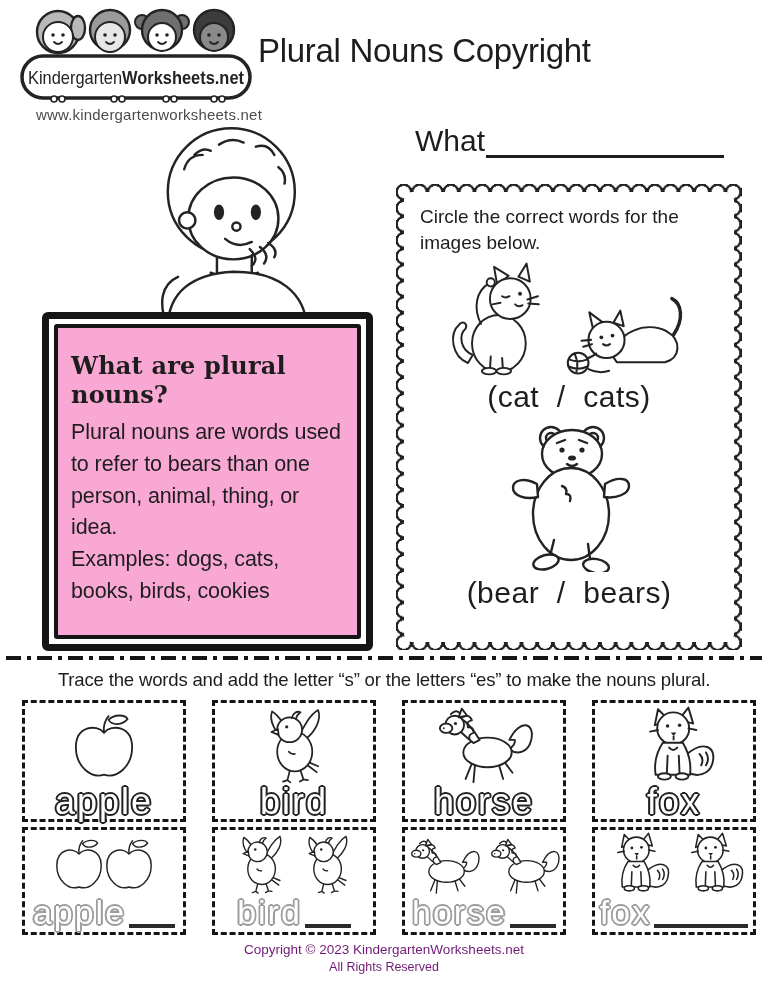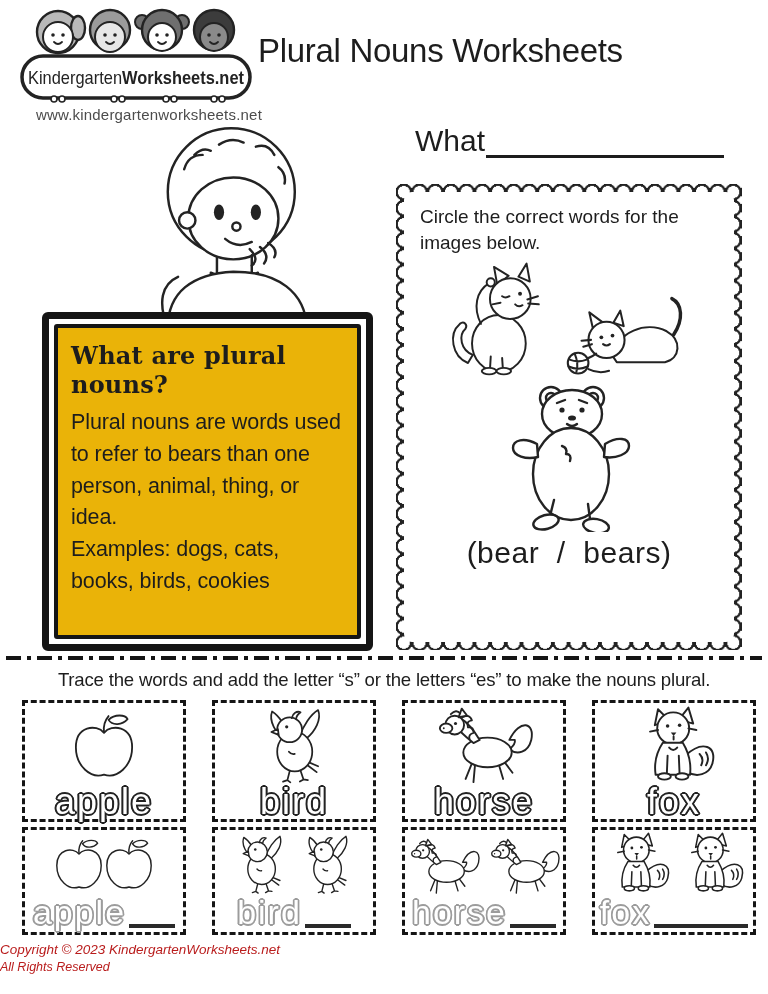--- a/index.html
+++ b/index.html
@@ -18,21 +18,21 @@
   .name-row{left:415px;top:124px;width:332px;height:38px;}
   .name-label{font-size:30px;}
   .name-line{display:inline-block;width:238px;border-bottom:3px solid #1d1d1d;height:28px;margin-left:1px;vertical-align:bottom;}
 
   
   .boy{left:96px;top:118px;width:246px;height:210px;z-index:1;}
 
   
   .info-box{left:42px;top:312px;width:331px;height:339px;border:7px solid #151515;border-radius:6px;
     padding:5px;background:#fff;z-index:2;box-sizing:border-box;}
-  .info-box-inner{border:4px solid #151515;border-radius:3px;height:100%;box-sizing:border-box;padding:13px 13px 6px;background:#eab308;}
+  .info-box-inner{border:4px solid #151515;border-radius:3px;height:100%;box-sizing:border-box;padding:23px 13px 6px;background:#f9a8d4;}
   .info-heading{font-family:"DejaVu Serif", serif;font-weight:700;font-size:24px;margin:0 0 8px;letter-spacing:.2px;}
   .info-text,.info-examples{font-size:21.5px;line-height:1.48;margin:0;letter-spacing:-.1px;}
 
   
   .scallop-box{left:396px;top:184px;width:346px;height:466px;z-index:1;}
   .scallop-box::before{content:"";position:absolute;inset:0;
     background-image:radial-gradient(circle,#fff 52%,#222 55% 74%,transparent 77%);
     background-size:15.7px 16.1px;}
   .scallop-box::after{content:"";position:absolute;inset:8px;background:#fff;border-radius:8px;}
   .scallop-content{position:relative;z-index:1;height:100%;box-sizing:border-box;padding:20px 20px 0;text-align:center;}
@@ -57,21 +57,21 @@
   .card.double{height:108px;display:flex;flex-direction:column;align-items:center;}
   .pair{display:flex;justify-content:center;align-items:flex-end;gap:2px;height:62px;padding-top:4px;}
   .trace-row{display:flex;align-items:flex-end;justify-content:center;margin-top:0;}
   .trace{font-size:34px;line-height:.95;letter-spacing:2px;color:#fff;
     text-shadow:1.8px 0 #9c9c9c,-1.8px 0 #9c9c9c,0 1.8px #9c9c9c,0 -1.8px #9c9c9c,
       1.3px 1.3px #9c9c9c,-1.3px 1.3px #9c9c9c,1.3px -1.3px #9c9c9c,-1.3px -1.3px #9c9c9c;}
   .blank{display:inline-block;width:46px;border-bottom:4px solid #2a2a2a;height:8px;margin-left:3px;}
   .blank.wide{width:94px;}
 
   
-  .footer{left:0;top:941px;width:768px;color:#b91c1c;line-height:1.3;font-style:italic;}
+  .footer{left:0;top:941px;width:768px;text-align:center;color:#701a75;line-height:1.3;}
   .footer-line1{font-size:13.5px;}
   .footer-line2{font-size:12.5px;}
 
   svg{display:block;}
   .line-art{stroke:#232323;stroke-width:2.4;fill:#fff;stroke-linecap:round;stroke-linejoin:round;}
 </style>
 </head>
 <body>
 
 <svg width="0" height="0" style="position:absolute" aria-hidden="true">
@@ -216,21 +216,21 @@
       <circle cx="104" cy="93" r="3"></circle>
     <circle cx="148" cy="93" r="3"></circle>
       <circle cx="156" cy="93" r="3"></circle>
     <circle cx="196" cy="93" r="3"></circle>
       <circle cx="204" cy="93" r="3"></circle>
   </g>
   <text x="118" y="78" text-anchor="middle" font-size="19" fill="#232323" textLength="216" lengthAdjust="spacingAndGlyphs"><tspan>Kindergarten</tspan><tspan font-weight="bold">Worksheets.net</tspan></text>
 </svg>
 
 <div class="abs site-url">www.kindergartenworksheets.net</div>
-<h1 class="abs page-title" style="margin:0">Plural Nouns Worksheets</h1>
+<h1 class="abs page-title" style="margin:0">Plural Nouns Copyright</h1>
 
 <div class="abs name-row">
   <span class="name-label">What</span><span class="name-line"></span>
 </div>
 
 <svg class="abs boy" viewBox="0 0 240 205">
   <use href="#g-boy"></use>
 </svg>
 
 <div class="abs info-box">
@@ -245,20 +245,21 @@
   <div class="scallop-content">
     <p class="circle-instruction">Circle the correct words for the images below.</p>
     <div class="cats-row">
       <svg width="116" height="114" viewBox="0 0 120 140">
           <use href="#g-cat1"></use>
         </svg>
       <svg width="148" height="86" viewBox="0 0 150 100">
           <use href="#g-cat2"></use>
         </svg>
     </div>
+    <div class="choice">(cat  /  cats)</div>
     <div class="bear-wrap">
       <svg width="130" height="152" viewBox="0 0 130 152">
           <use href="#g-bear"></use>
         </svg>
     </div>
     <div class="choice">(bear  /  bears)</div>
   </div>
 </div>
 
 <div class="abs divider"></div>

